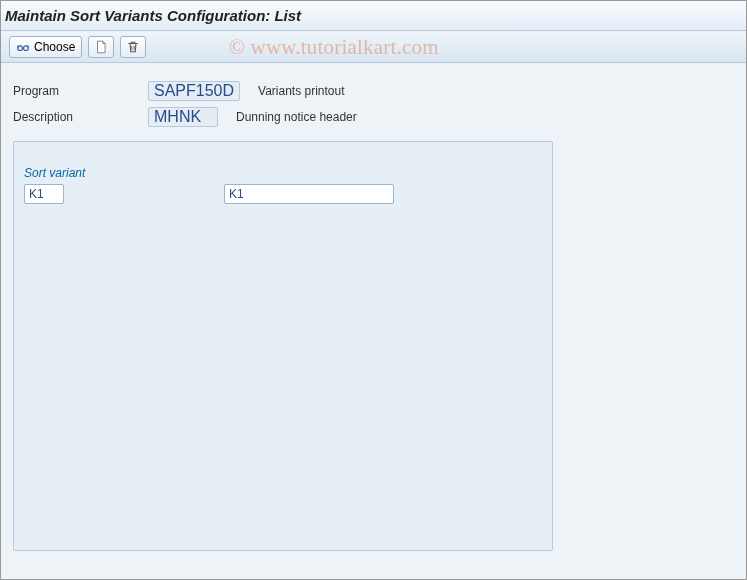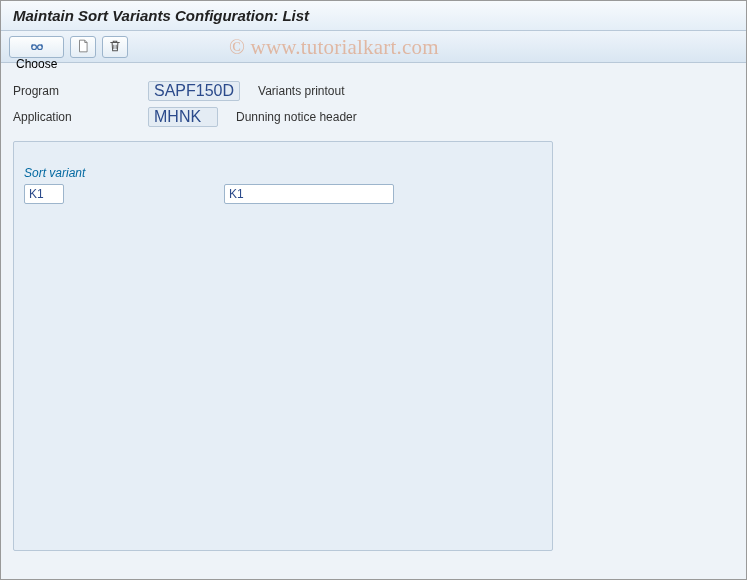--- a/index.html
+++ b/index.html
@@ -12,21 +12,21 @@
       font-size: 12px;
       background: #fff;
       width: 747px;
       height: 580px;
       position: relative;
       border: 1px solid #999;
     }
     .title-bar {
       background: linear-gradient(#f7fafd, #e4eef7);
       border-bottom: 1px solid #b8c8d8;
-      padding: 6px 12px;
+      padding: 6px 4px;
     }
     .title-bar-text {
       font-weight: bold;
       font-style: italic;
       font-size: 15px;
       color: #222;
     }
     .toolbar {
       background: linear-gradient(#eef4fa, #d9e6f2);
       border-bottom: 1px solid #b8c8d8;
@@ -40,21 +40,20 @@
       display: inline-flex;
       align-items: center;
       gap: 4px;
       background: linear-gradient(#fdfefe, #e5eef6);
       border: 1px solid #9db5cc;
       border-radius: 3px;
       padding: 2px 6px;
       height: 22px;
       cursor: pointer;
       font-size: 12px;
-      flex-direction: column;
     }
     .toolbar-btn.icon-only {
       padding: 2px 5px;
     }
     .icon-svg {
       width: 14px;
       height: 14px;
       display: block;
     }
     .content-area {
@@ -206,21 +205,21 @@
 
 <div class="content-area">
 
   <div class="field-row">
     <span class="field-label">Program</span>
     <span class="field-value wide">SAPF150D</span>
     <span class="field-desc">Variants printout</span>
   </div>
 
   <div class="field-row">
-    <span class="field-label">Application</span>
+    <span class="field-label">Description</span>
     <span class="field-value">MHNK</span>
     <span class="field-desc">Dunning notice header</span>
   </div>
 
   <div class="group-box">
     <div class="group-inner">
       <div class="col-headers">
         <span class="col-header c1">Sort variant</span>
       </div>
       <div class="row-values">

